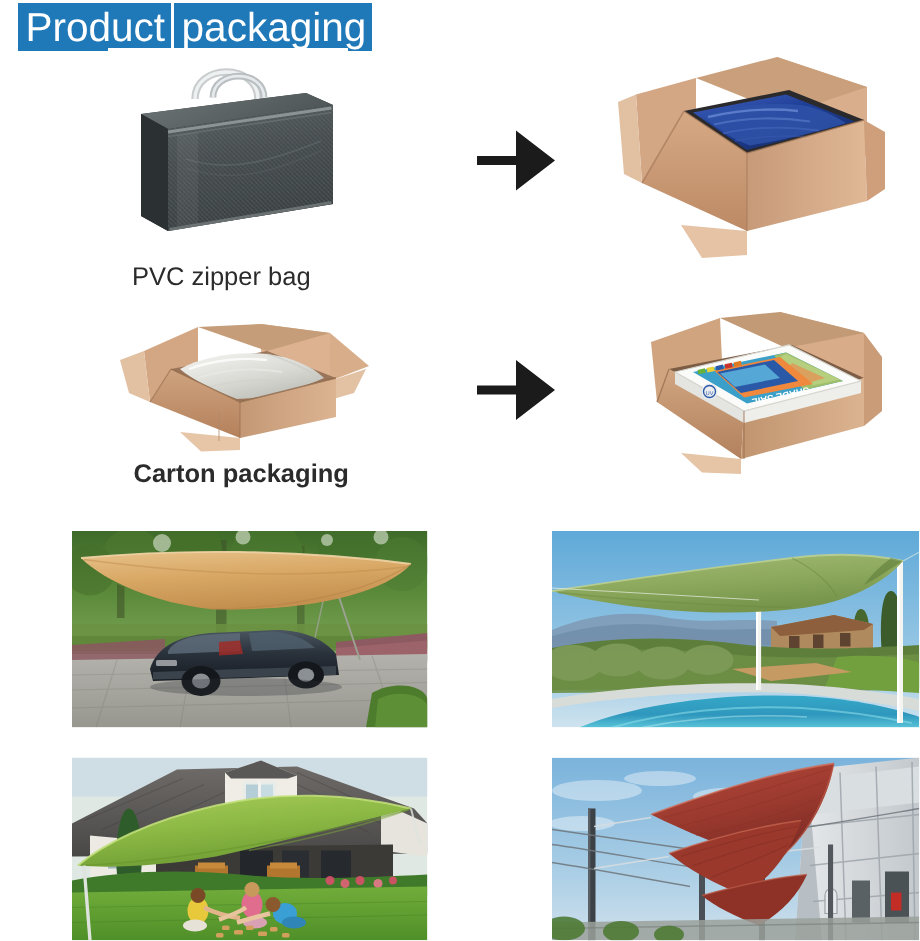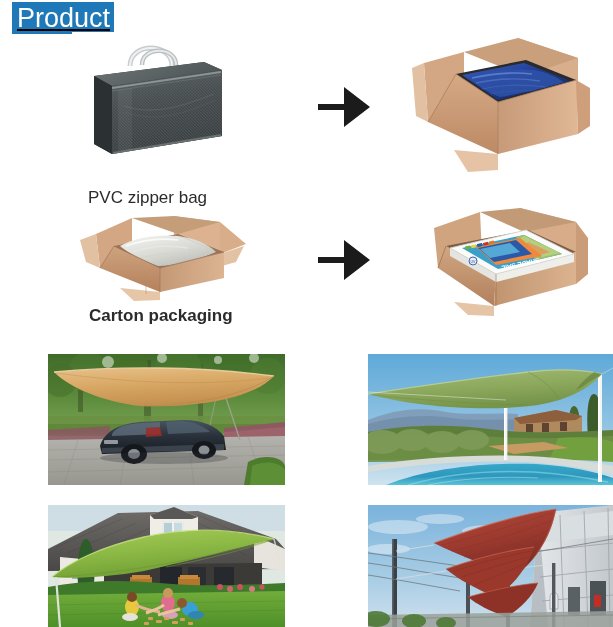--- a/index.html
+++ b/index.html
@@ -18,21 +18,20 @@
   }
 
   
   .title-wrap {
     position: absolute;
     left: 12px;
     top: 2px;
     height: 32px;
     display: flex;
     align-items: flex-end;
-    text-decoration: underline;
   }
   .title-hl {
     background: #1f78b8;
     color: #ffffff;
     font-size: 27px;
     line-height: 32px;
     height: 32px;
     padding: 0 4px 0 5px;
     display: inline-block;
     white-space: nowrap;
@@ -68,20 +67,21 @@
     position: absolute;
   }
   .arrow svg { display:block; }
 </style>
 </head>
 <body>
 
 <div class="title-wrap">
   <span class="title-hl">Product</span>
   <span class="title-caret"></span>
+  <span class="title-hl">packaging</span>
 </div>
 
 <div class="photo" style="left:72px; top:32px; width:160px; height:140px;">
   <svg viewBox="0 0 160 140" preserveAspectRatio="none">
     <rect x="0" y="0" width="160" height="140" fill="#ffffff"></rect>
 
     <path d="M58 34 C58 10 100 10 100 34" fill="none" stroke="#c9cdce" stroke-width="5"></path>
     <path d="M58 34 C58 10 100 10 100 34" fill="none" stroke="#eef1f2" stroke-width="2.2"></path>
     <path d="M70 33 C70 14 104 14 104 33" fill="none" stroke="#b9bfc1" stroke-width="4.5"></path>
     <path d="M70 33 C70 14 104 14 104 33" fill="none" stroke="#e7eaec" stroke-width="1.8"></path>
@@ -116,21 +116,21 @@
 
     <path d="M41 121 L149 103" stroke="#8d9496" stroke-width="2" fill="none" opacity="0.55"></path>
 
     <path d="M52 74 C82 84 112 74 142 62" stroke="#6b7375" stroke-width="1.2" fill="none" opacity="0.45"></path>
     <path d="M52 80 C86 92 116 80 143 68" stroke="#5d6466" stroke-width="1" fill="none" opacity="0.4"></path>
 
     <path d="M46 58 L60 56 L60 118 L46 119 Z" fill="#ffffff" opacity="0.05"></path>
   </svg>
 </div>
 
-<div class="caption" style="left:88px; top:188px;">PVC zipper bag</div>
+<div class="caption" style="left:88px; top:175px;">PVC zipper bag</div>
 
 <div class="arrow" style="left:316px; top:83px; width:56px; height:48px;">
   <svg width="56" height="48" viewBox="0 0 56 48">
     <path d="M2 21 L28 21 L28 4 L54 24 L28 44 L28 27 L2 27 Z" fill="#1b1b1b"></path>
   </svg>
 </div>
 
 <div class="photo" style="left:406px; top:30px; width:190px; height:150px;">
   <svg viewBox="0 0 190 150" preserveAspectRatio="none">
     <rect width="190" height="150" fill="#ffffff"></rect>

